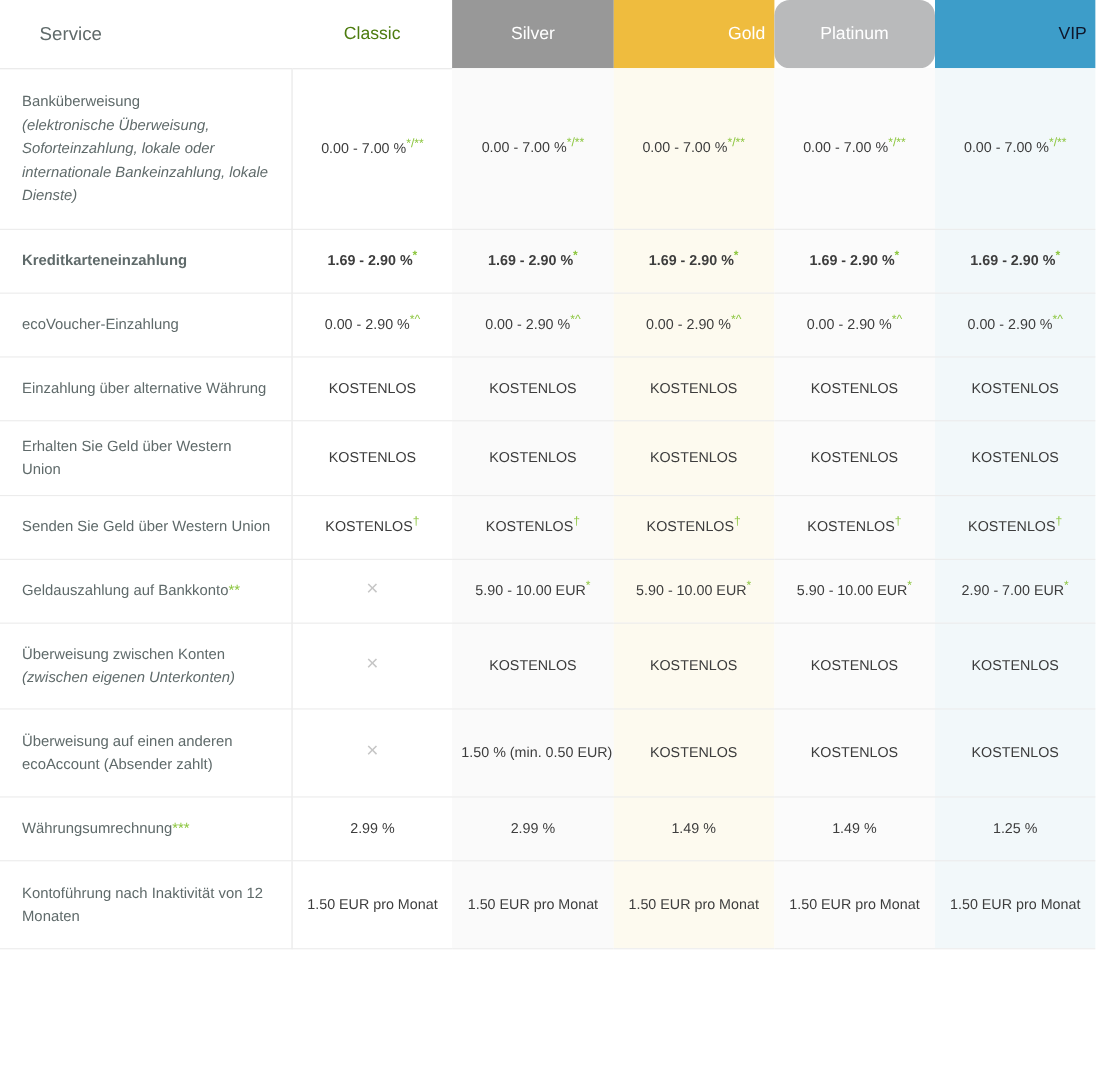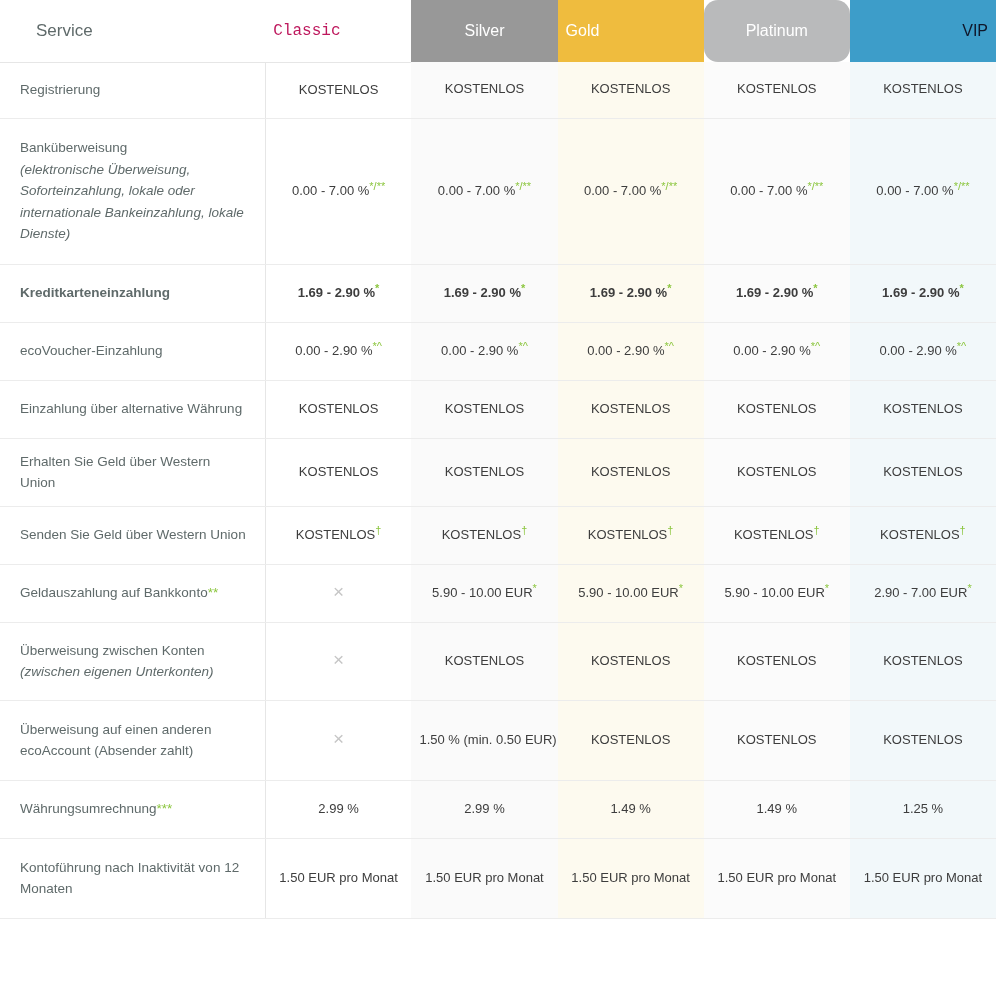--- a/index.html
+++ b/index.html
@@ -38,35 +38,34 @@
   th.h-service {
     text-align: left;
     padding-left: 36px;
     color: #5f6a6a;
     background: #ffffff;
     font-size: 17px;
     border-bottom: 1px solid #e6e6e6;
   }
   th.h-classic {
     background: #ffffff;
-    color: #be185d;
-    text-align: left;
+    color: #4d7c0f;
+    text-align: center;
     border-bottom: 1px solid #e6e6e6;
-    font-family: Liberation Mono, monospace;
   }
   th.h-silver {
     background: #989898;
     color: #ffffff;
     text-align: center;
     margin-top: 28px;
   }
   th.h-gold {
     background: #efbc3e;
     color: #ffffff;
-    text-align: left;
+    text-align: right;
   }
   th.h-platinum {
     background: #b9babb;
     color: #ffffff;
     text-align: center;
     border-radius: 14px;
   }
   th.h-vip {
     background: #3d9dc9;
     color: #0f172a;
@@ -140,28 +139,20 @@
     <tr>
       <th class="h-service">Service</th>
       <th class="h-classic">Classic</th>
       <th class="h-silver">Silver</th>
       <th class="h-gold">Gold</th>
       <th class="h-platinum">Platinum</th>
       <th class="h-vip">VIP</th>
     </tr>
   </thead>
   <tbody id="table-body">
-      <tr style="height: 56px;">
-        <td class="svc"><span>Registrierung</span></td>
-        <td class="v v-classic"><span class="nowrap">KOSTENLOS</span></td>
-        <td class="v v-silver"><span class="nowrap">KOSTENLOS</span></td>
-        <td class="v v-gold"><span class="nowrap">KOSTENLOS</span></td>
-        <td class="v v-platinum"><span class="nowrap">KOSTENLOS</span></td>
-        <td class="v v-vip"><span class="nowrap">KOSTENLOS</span></td>
-      </tr>
       <tr style="height: 146px;">
         <td class="svc"><span>Banküberweisung</span><span class="sub">(elektronische Überweisung, Soforteinzahlung, lokale oder internationale Bankeinzahlung, lokale Dienste)</span></td>
         <td class="v v-classic"><span class="nowrap">0.00 - 7.00 %</span><span class="sup">*/**</span></td>
         <td class="v v-silver"><span class="nowrap">0.00 - 7.00 %</span><span class="sup">*/**</span></td>
         <td class="v v-gold"><span class="nowrap">0.00 - 7.00 %</span><span class="sup">*/**</span></td>
         <td class="v v-platinum"><span class="nowrap">0.00 - 7.00 %</span><span class="sup">*/**</span></td>
         <td class="v v-vip"><span class="nowrap">0.00 - 7.00 %</span><span class="sup">*/**</span></td>
       </tr>
       <tr style="height: 58px; font-weight: bold;">
         <td class="svc"><span>Kreditkarteneinzahlung</span></td>

